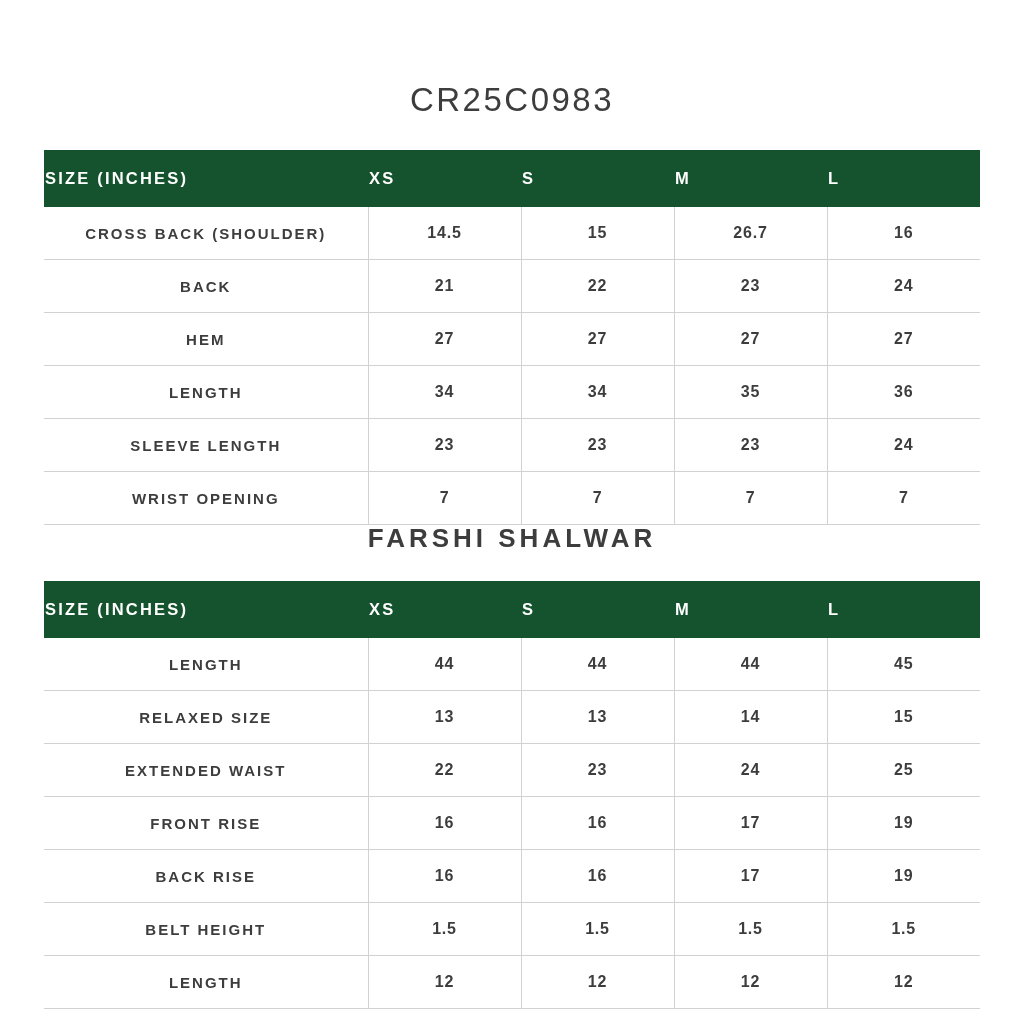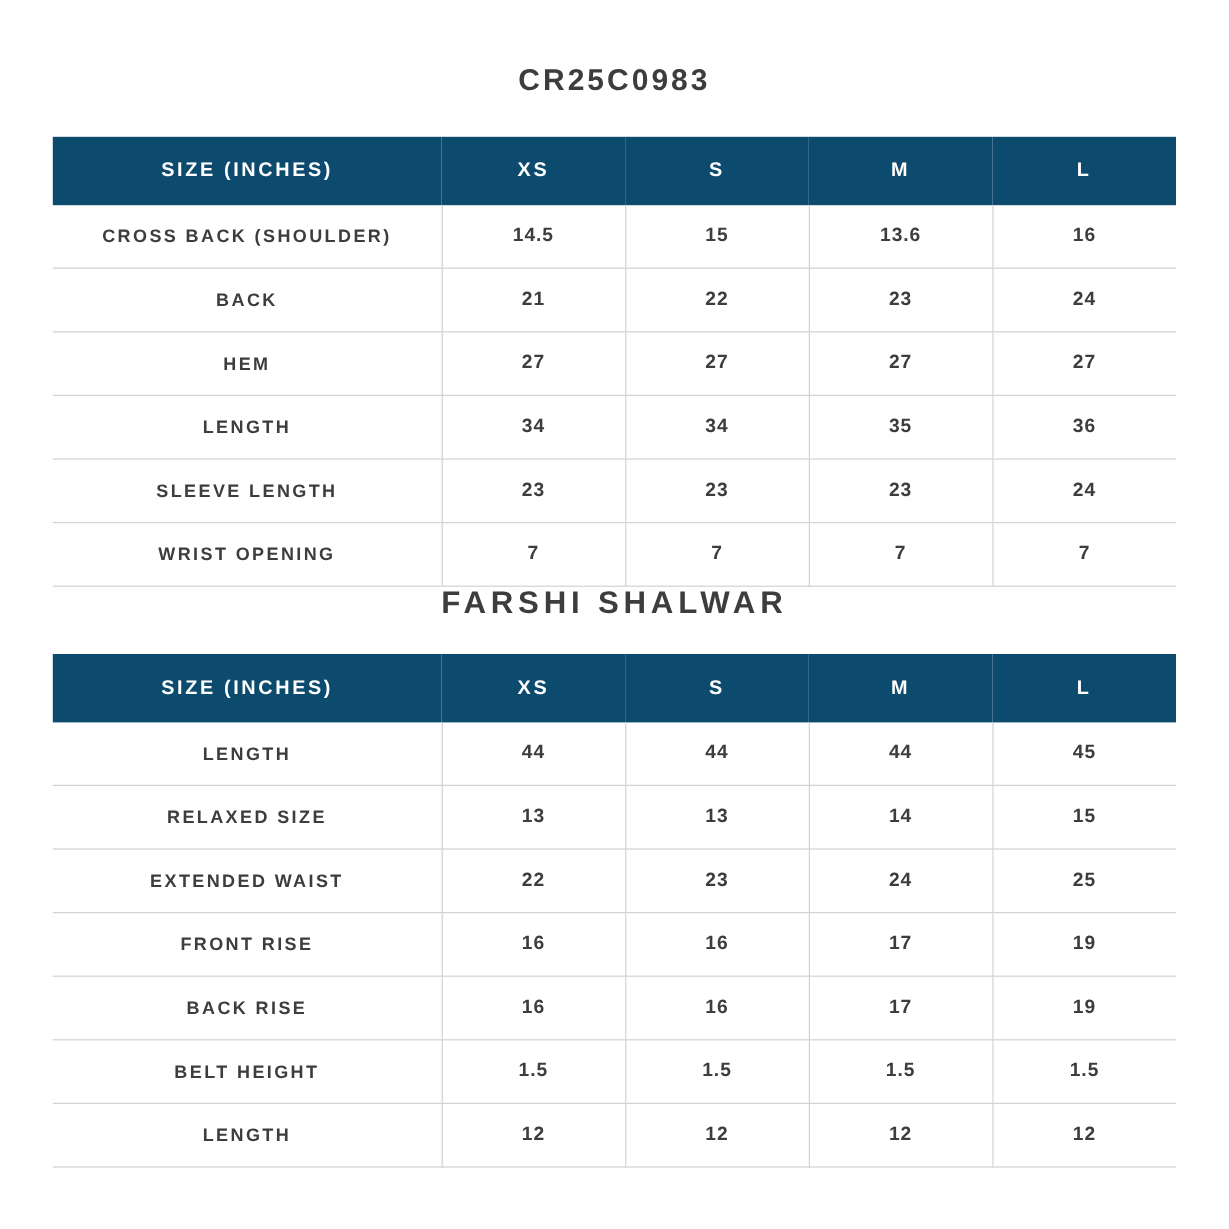--- a/index.html
+++ b/index.html
@@ -16,50 +16,51 @@
   }
   .page {
     width: 1024px;
     height: 1024px;
     box-sizing: border-box;
     padding: 0 44px;
     position: relative;
   }
   .title {
     text-align: center;
-    font-size: 25px;
-    font-weight: bold;
+    font-size: 33px;
+    font-weight: normal;
     letter-spacing: 2.5px;
     color: #3d3d3d;
     padding-top: 55px;
     padding-bottom: 0;
     line-height: 1;
+    margin-top: 28px;
   }
   .section-title {
     text-align: center;
     font-size: 26px;
     font-weight: bold;
     letter-spacing: 4px;
     color: #3d3d3d;
     line-height: 1;
   }
   table {
     width: 936px;
     border-collapse: collapse;
     table-layout: fixed;
   }
   thead th {
-    background: #0c4a6e;
+    background: #14532d;
     color: #ffffff;
     font-size: 16.5px;
     font-weight: bold;
     letter-spacing: 2.2px;
     height: 55px;
     vertical-align: middle;
-    text-align: center;
+    text-align: left;
     border: none;
   }
   tbody td {
     height: 50px;
     text-align: center;
     vertical-align: middle;
     font-size: 15px;
     font-weight: bold;
     letter-spacing: 1.6px;
     color: #3d3d3d;
@@ -106,21 +107,21 @@
           <th>S</th>
           <th>M</th>
           <th>L</th>
         </tr>
       </thead>
       <tbody>
         <tr>
           <td class="label-cell">CROSS BACK (SHOULDER)</td>
           <td class="value-cell">14.5</td>
           <td class="value-cell">15</td>
-          <td class="value-cell">13.6</td>
+          <td class="value-cell">26.7</td>
           <td class="value-cell">16</td>
         </tr>
         <tr>
           <td class="label-cell">BACK</td>
           <td class="value-cell">21</td>
           <td class="value-cell">22</td>
           <td class="value-cell">23</td>
           <td class="value-cell">24</td>
         </tr>
         <tr>

